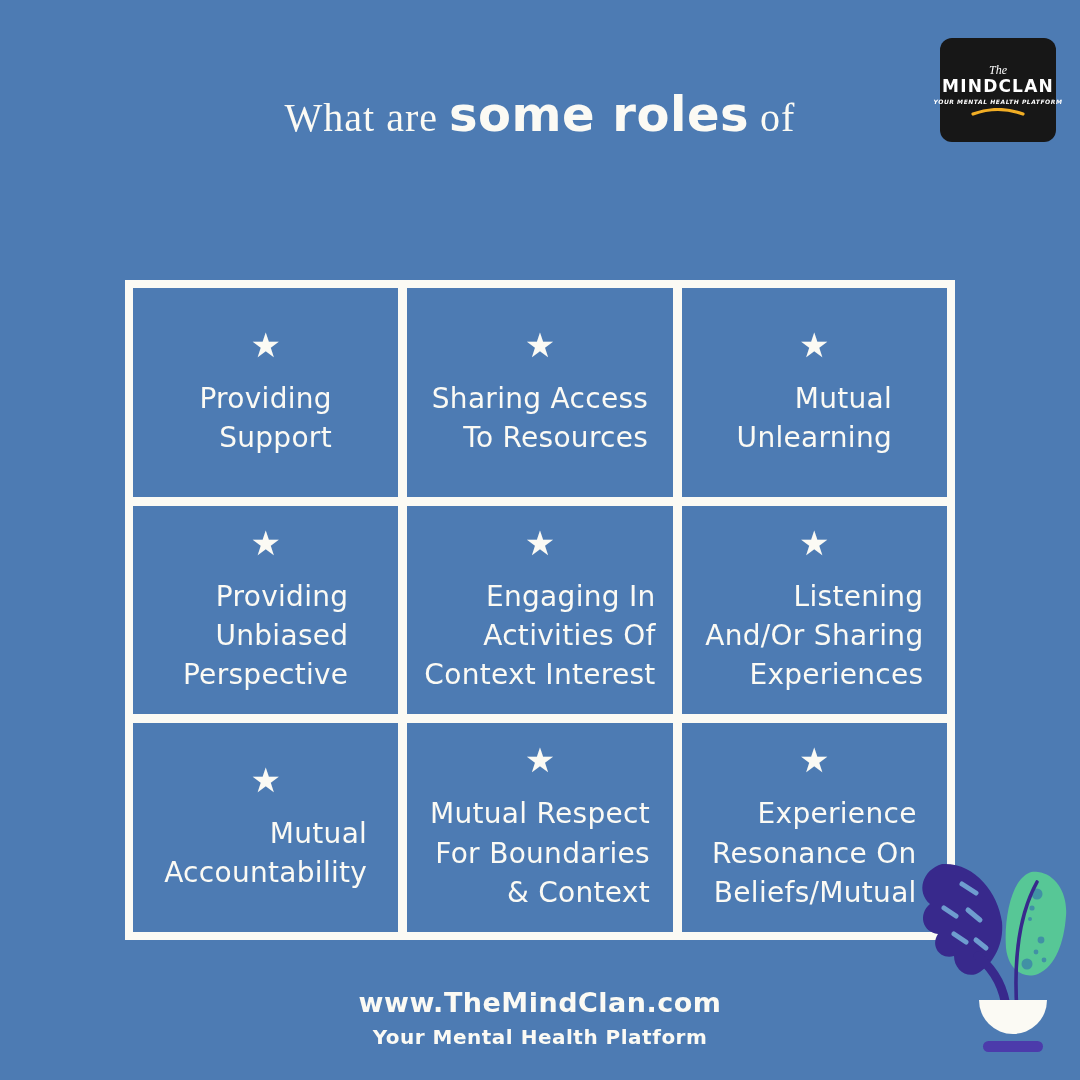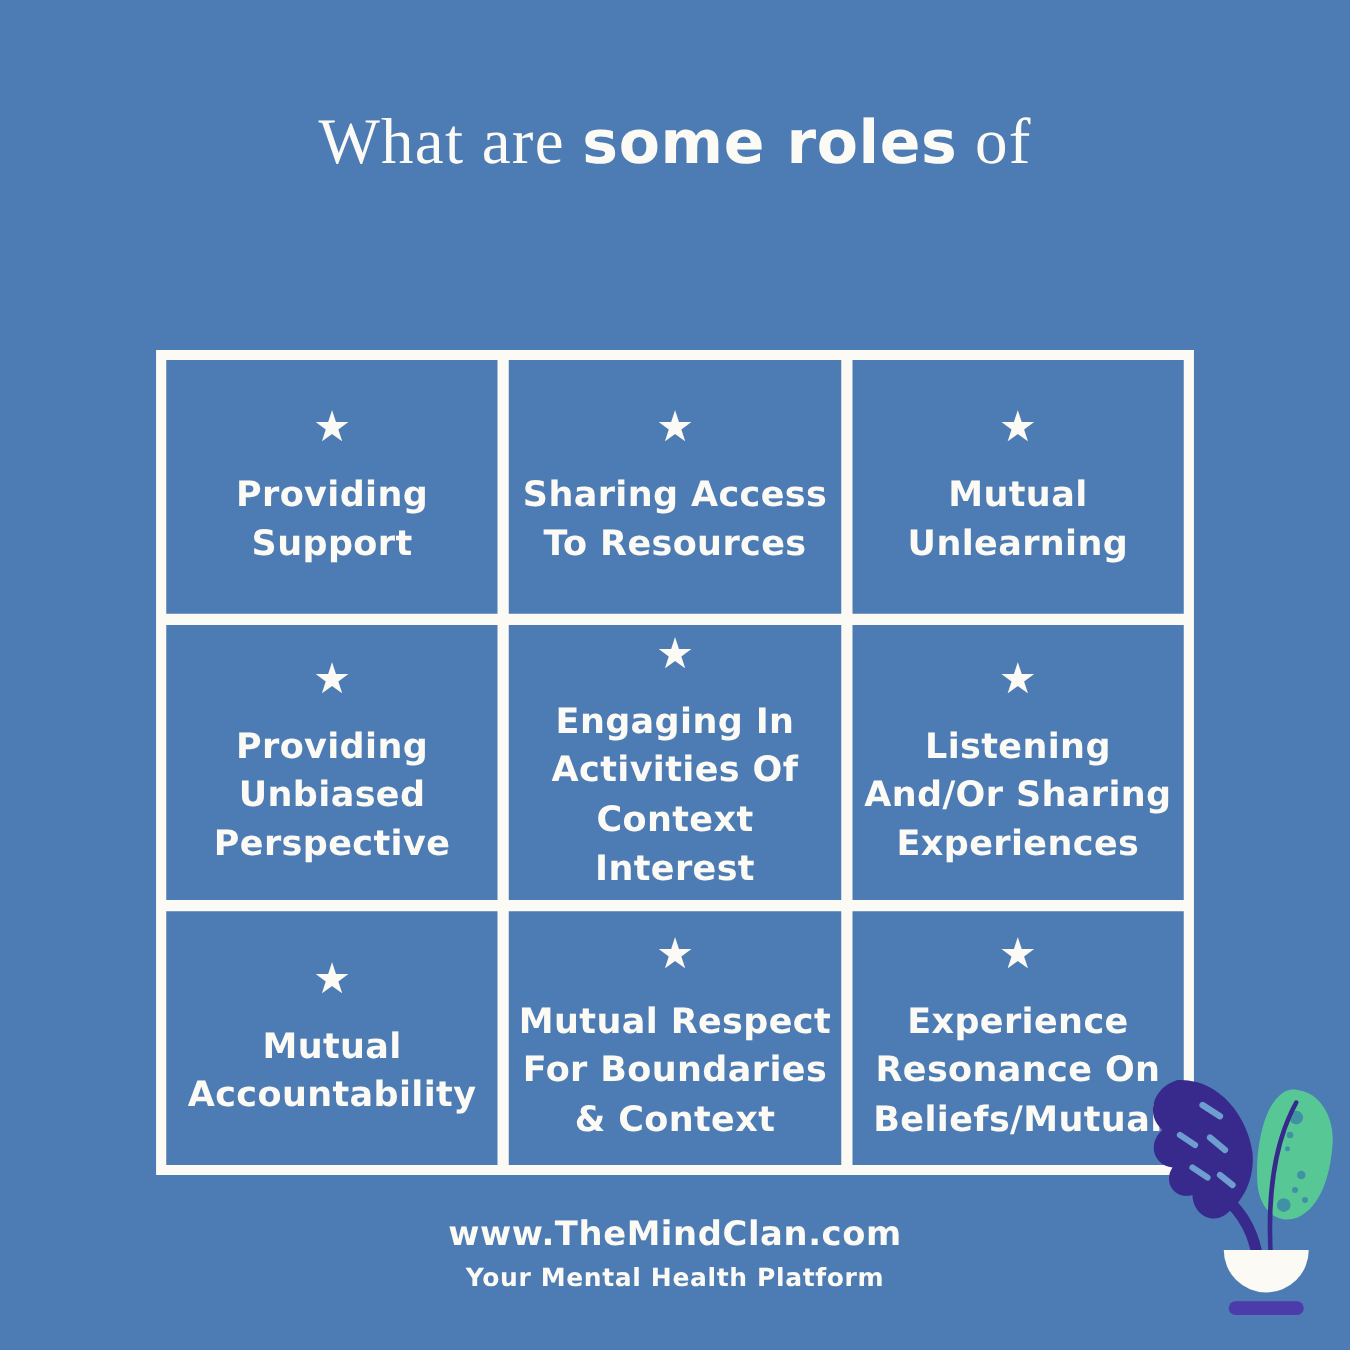--- a/index.html
+++ b/index.html
@@ -8,21 +8,21 @@
     background:var(--bg,#4d7bb3);
     font-family:"DejaVu Sans","Liberation Sans",sans-serif;
   }
   
   .title{
     position:absolute;top:76px;left:0;width:100%;
     text-align:center;color:var(--white,#fbfaf4);line-height:76px;
   }
   .t-serif{
     font-family:"Liberation Serif","DejaVu Serif",serif;
-    font-size:52px;font-weight:400;letter-spacing:1px;
+    font-size:40px;font-weight:400;letter-spacing:1px;
   }
   .t-marker{
     font-family:"DejaVu Sans",sans-serif;
     font-size:48px;font-weight:700;letter-spacing:0.5px;
   }
   
   .logo{
     position:absolute;top:38px;right:24px;width:116px;height:104px;
     background:var(--logo_bg,#171717);border-radius:12px;
     display:flex;flex-direction:column;align-items:center;justify-content:center;
@@ -46,46 +46,54 @@
     display:grid;grid-template-columns:repeat(3,1fr);grid-template-rows:repeat(3,1fr);
     gap:9px;
   }
   .cell{
     background:var(--bg,#4d7bb3);
     display:flex;flex-direction:column;align-items:center;justify-content:center;
     color:var(--white,#fbfaf4);padding:6px;
   }
   .star{font-size:34px;line-height:1;margin-bottom:17px;}
   .cell-label{
-    font-weight:700;font-size:28px;line-height:1.4;
-    text-align:center;white-space:pre-line;letter-spacing:0.3px;
+    font-weight:400;font-size:28px;line-height:1.4;
+    text-align:right;white-space:pre-line;letter-spacing:0.3px;
   }
   
   .footer{position:absolute;left:0;top:972px;width:100%;text-align:center;color:var(--white,#fbfaf4);}
-  .footer-url{font-size:27px;font-weight:700;letter-spacing:0.5px;}
+  .footer-url{font-size:27px;font-weight:700;letter-spacing:0.5px;margin-top:15px;}
   .footer-tagline{font-size:20px;font-weight:700;margin-top:7px;letter-spacing:0.5px;}
   
   .plant{position:absolute;left:910px;top:850px;width:170px;height:220px;z-index:5;}
   .p-leaf{fill:var(--plant_purple,#38298c);}
   .p-dash{stroke:var(--leaf_dash,#6e9dcf);stroke-width:5;stroke-linecap:round;}
   .p-stem{stroke:var(--plant_purple,#38298c);fill:none;stroke-linecap:round;}
   .g-leaf{fill:var(--plant_green,#57c796);}
   .g-dot{fill:var(--plant_dot,#4191a5);}
   .bowl{fill:var(--white,#fbfaf4);}
   .base{fill:var(--plant_base,#4c3bab);}
 </style>
 </head>
 <body>
 
 <div class="canvas">
 
   <div class="title">
     <div><span class="t-serif">What are </span><span class="t-marker">some roles</span><span class="t-serif"> of</span></div>
   </div>
 
+  <div class="logo">
+    <div class="logo-the">The</div>
+    <div class="logo-name">MINDCLAN</div>
+    <div class="logo-tagline">YOUR MENTAL HEALTH PLATFORM</div>
+    <svg class="logo-swoosh" width="58" height="9" viewBox="0 0 58 9">
+      <path d="M4 6 Q 29 -3 54 6" stroke="#f2ae25" stroke-width="3.2" fill="none" stroke-linecap="round"></path>
+    </svg>
+  </div>
 
   <div class="grid">
     <div class="cell">
       <span class="star">★</span>
       <div class="cell-label">Providing
 Support</div>
     </div>
     <div class="cell">
       <span class="star">★</span>
       <div class="cell-label">Sharing Access

